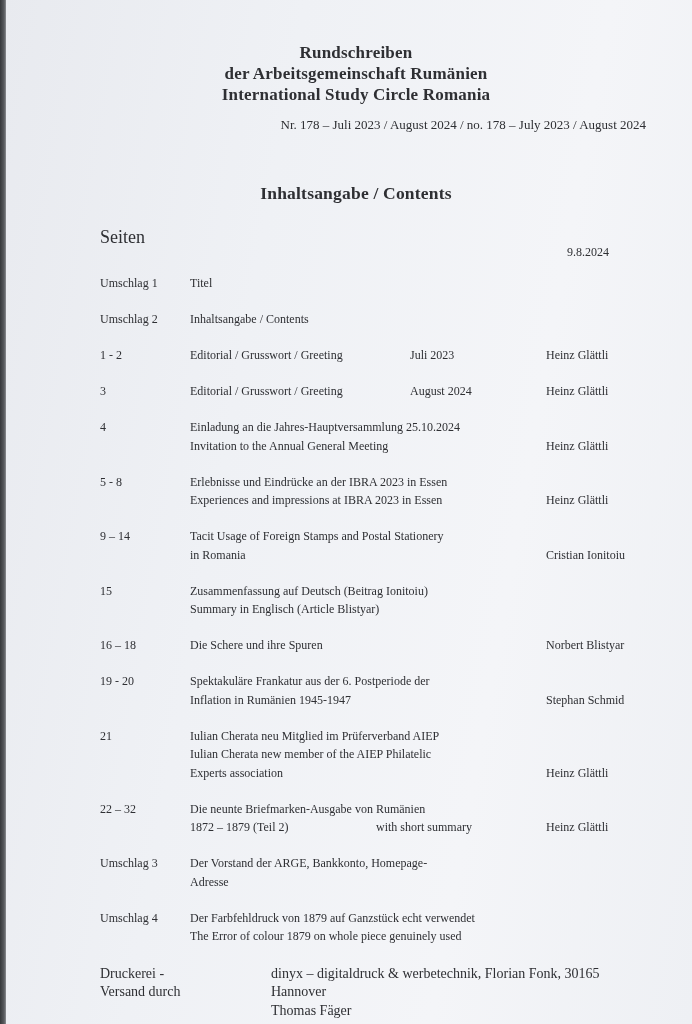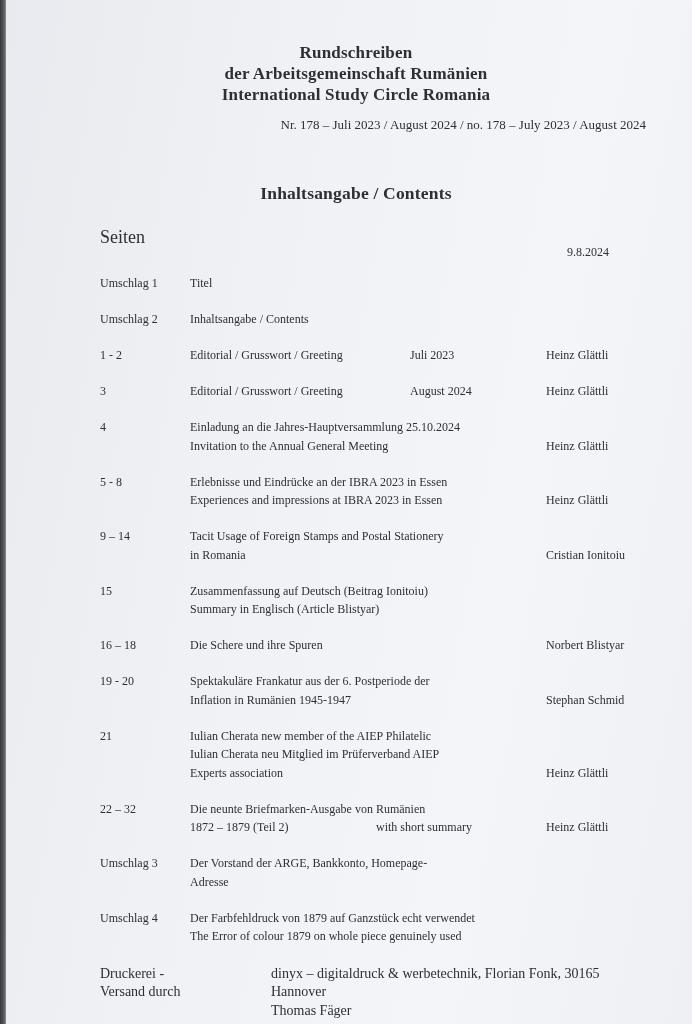--- a/index.html
+++ b/index.html
@@ -152,22 +152,22 @@
     <div class="col-title">
           <div class="line">Spektakuläre Frankatur aus der 6. Postperiode der</div>
           <div class="line">Inflation in Rumänien 1945-1947</div>
         </div>
     <div class="col-author">Stephan Schmid</div>
   </div>
 
   <div class="row">
     <div class="col-pages">21</div>
     <div class="col-title">
+          <div class="line">Iulian Cherata neu Mitglied im Prüferverband AIEP</div>
           <div class="line">Iulian Cherata new member of the AIEP Philatelic</div>
-          <div class="line">Iulian Cherata neu Mitglied im Prüferverband AIEP</div>
           <div class="line">Experts association</div>
         </div>
     <div class="col-author">Heinz Glättli</div>
   </div>
 
   <div class="row">
     <div class="col-pages">22 – 32</div>
     <div class="col-title">
           <div class="line">Die neunte Briefmarken-Ausgabe von Rumänien</div>
           <div class="line">1872 – 1879 (Teil 2)<span class="note note-mid">with short summary</span></div>

